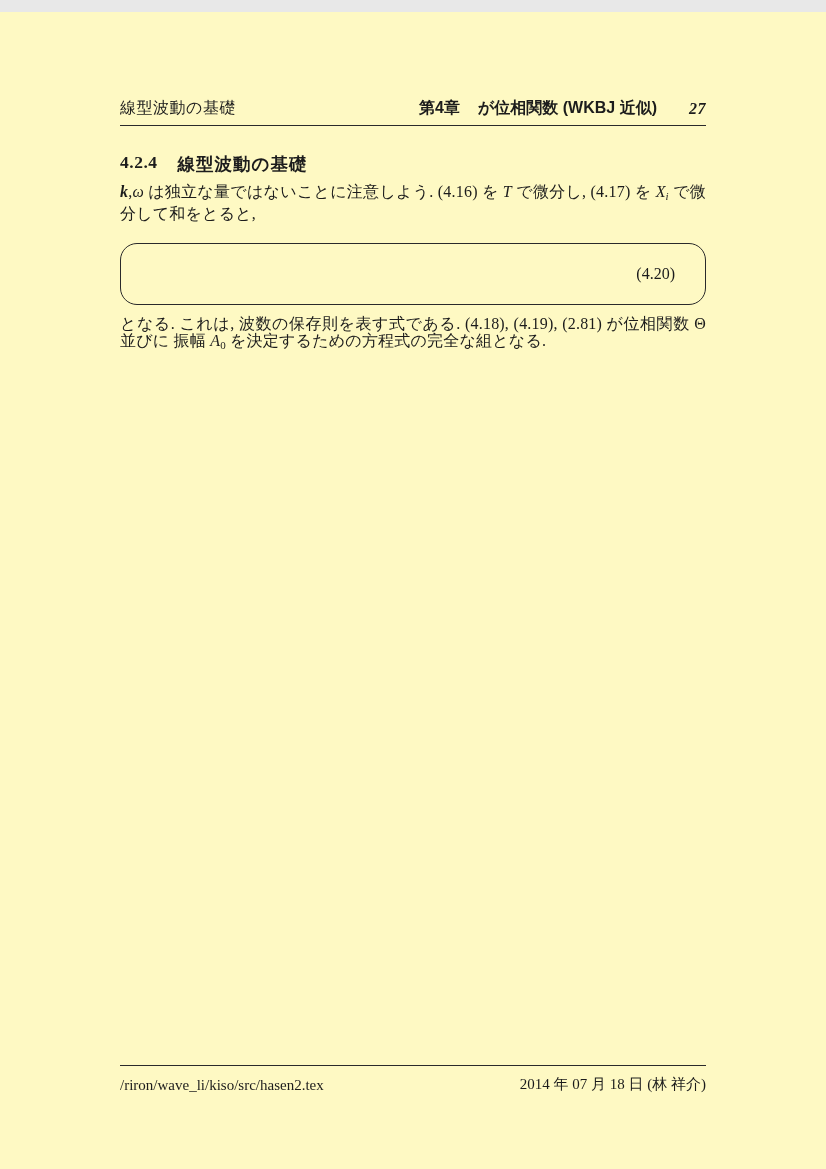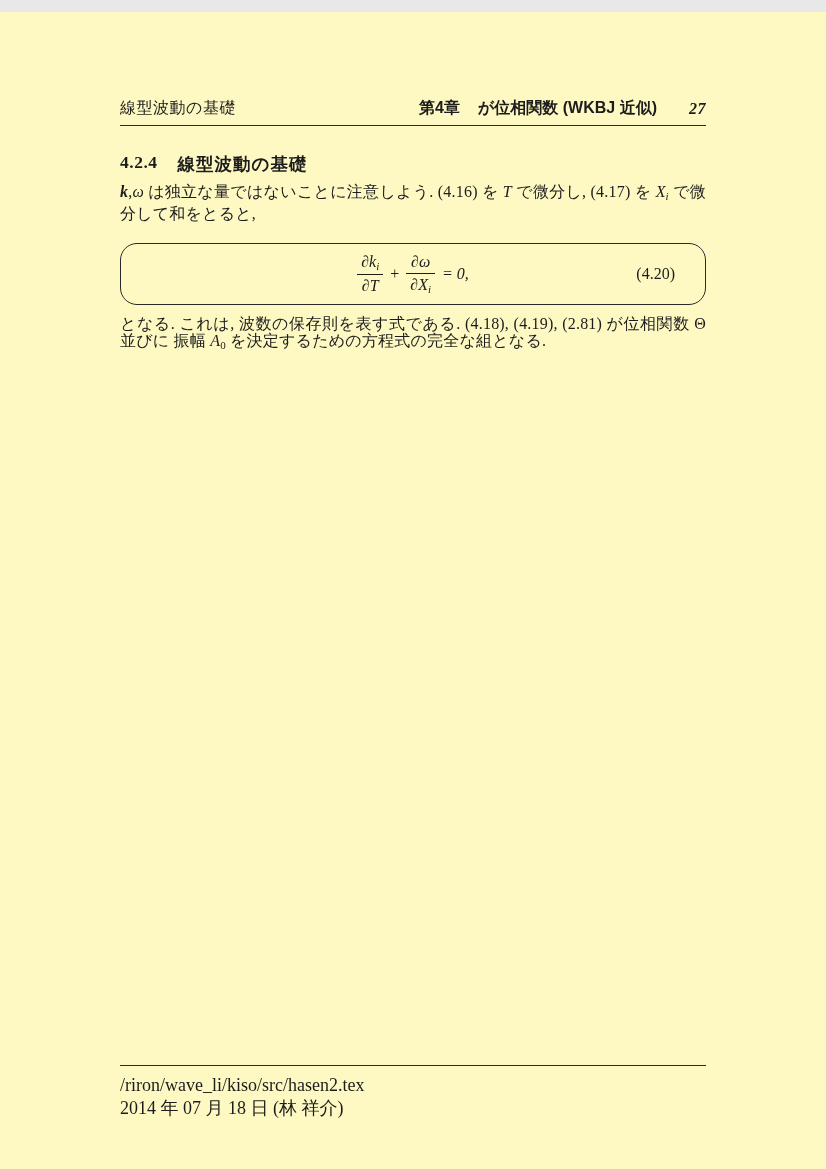--- a/index.html
+++ b/index.html
@@ -74,23 +74,22 @@
     position:absolute; right:30px; top:50%;
     transform:translateY(-50%);
     font-size:16px; font-style:normal;
   }
 
   
   .footer {
     top:1053px;
     border-top:1px solid #2a2a2a;
     padding-top:9px;
-    display:flex; justify-content:space-between; align-items:flex-start;
-    font-size:18px;
-    flex-direction:column;
+    display:flex; justify-content:space-between; align-items:flex-end;
+    font-size:15px;
   }
 </style>
 </head>
 <body>
 
 <div class="page">
 
   <div class="content-col header">
     <span class="header-left">線型波動の基礎</span>
     <span class="header-right">
@@ -103,32 +102,20 @@
   <div class="content-col section-heading">
     <span class="section-number">4.2.4</span>
     <span class="section-title">線型波動の基礎</span>
   </div>
 
   <div class="content-col para para1">
     <span class="mbi">k</span><span>,</span><span class="mi">ω</span><span> は独立な量ではないことに注意しよう. (4.16) を </span><span class="mi">T</span><span> で微分し, (4.17) を </span><span class="mi">X</span><span class="sub">i</span><span> で微分して和をとると,</span>
   </div>
 
   <div class="content-col eq-box">
-    <span class="equation">
-      <span class="frac">
-        <span class="num"><span>∂k</span><span class="sub">i</span></span>
-        <span class="den">∂T</span>
-      </span>
-      <span class="op">+</span>
-      <span class="frac">
-        <span class="num">∂ω</span>
-        <span class="den"><span>∂X</span><span class="sub">i</span></span>
-      </span>
-      <span class="rhs">= 0,</span>
-    </span>
     <span class="eq-number">(4.20)</span>
   </div>
 
   <div class="content-col para para2">
     <span>となる. これは, 波数の保存則を表す式である. (4.18), (4.19), (2.81) が位相関数 </span><span>Θ</span><span> 並びに 振幅 </span><span class="mi">A</span><span class="sub" style="font-style:normal;">0</span><span> を決定するための方程式の完全な組となる.</span>
   </div>
 
   <div class="content-col footer">
     <span>/riron/wave_li/kiso/src/hasen2.tex</span>
     <span>2014 年 07 月 18 日 (林 祥介)</span>

